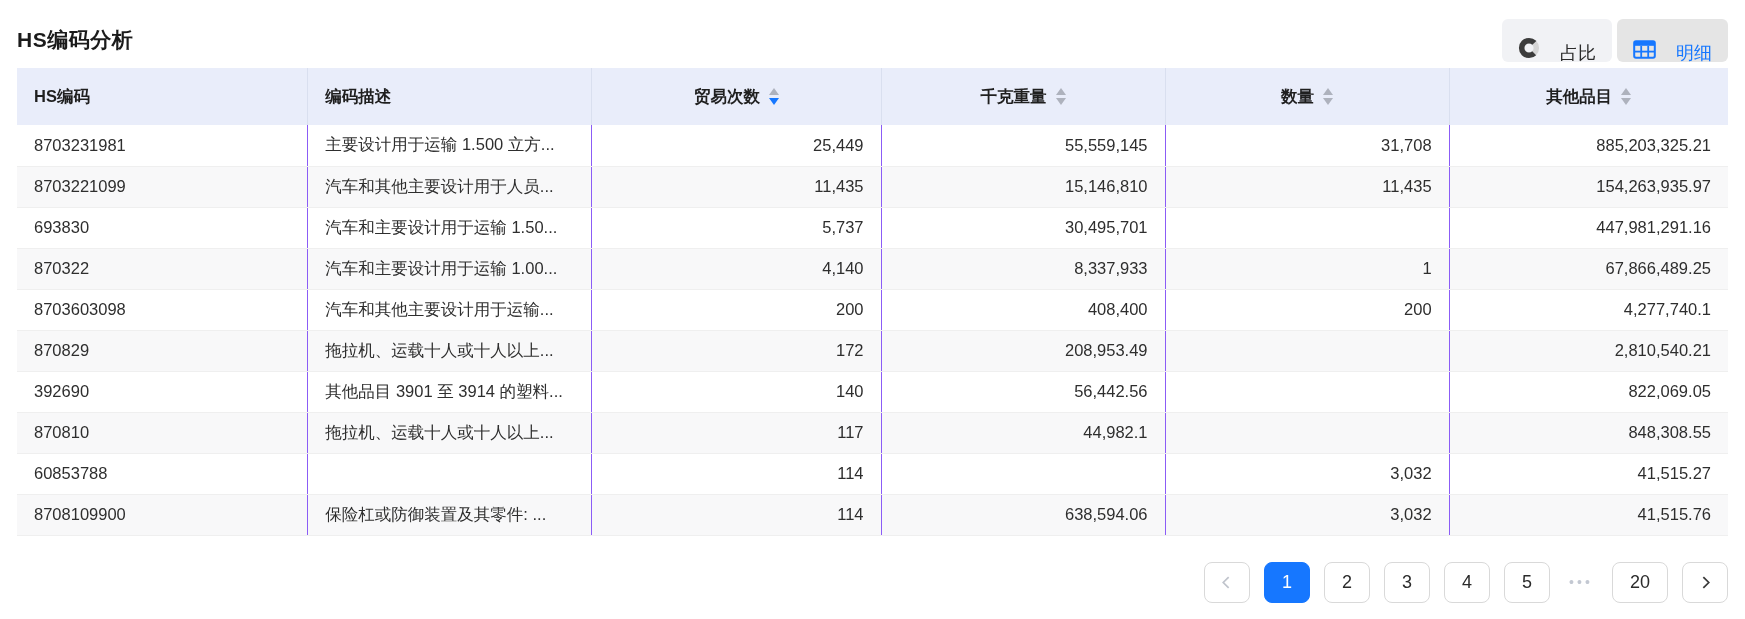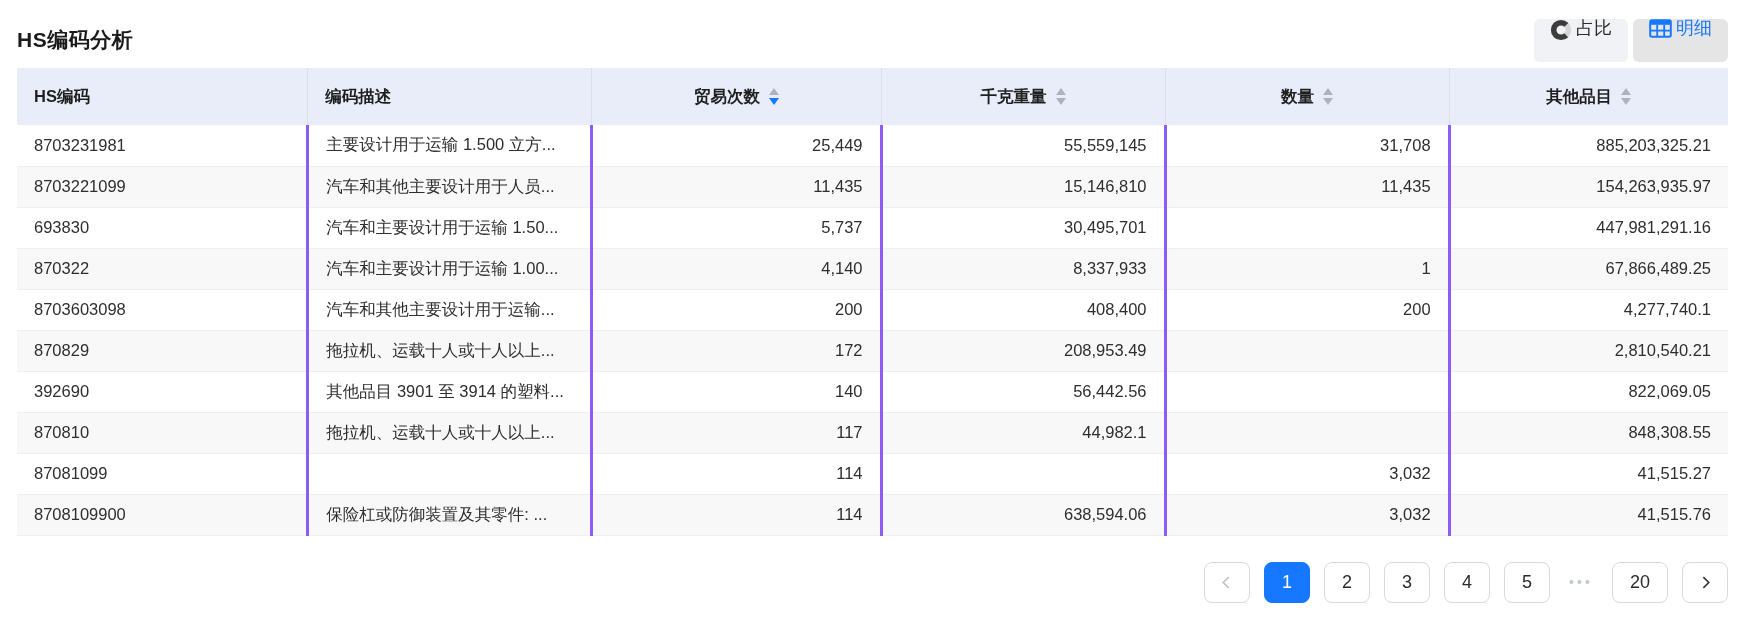--- a/index.html
+++ b/index.html
@@ -21,22 +21,22 @@
   }
   .page-title {
     font-size: 21px;
     font-weight: 600;
     color: #1b1b1b;
     letter-spacing: .5px;
   }
   .view-toggle { display: flex; gap: 5px; }
   .toggle-btn {
     display: inline-flex;
-    align-items: flex-start;
-    gap: 4px;
+    align-items: flex-end;
+    gap: 20px;
     height: 43px;
     padding: 0 16px;
     border: none;
     border-radius: 6px;
     font-size: 18px;
     font-family: inherit;
     cursor: pointer;
     line-height: 1;
   }
   .toggle-btn.ratio { background: #f1f2f5; color: #2b2b2b; }
@@ -80,21 +80,21 @@
   .caret.up { border-bottom: 7px solid #aeb2bd; }
   .caret.down { border-top: 7px solid #aeb2bd; }
   .caret.down.active { border-top-color: #1677ff; }
 
   .hs-table tbody td {
     height: 41px;
     padding: 0 17px;
     font-size: 16.5px;
     color: #2e2e2e;
     border-bottom: 1px solid #efefef;
-    border-right: 3px solid #8b5cf6;
+    border-right: 1px solid #8b5cf6;
     white-space: nowrap;
     overflow: hidden;
   }
   .hs-table tbody td:last-child { border-right: none; }
   .hs-table tbody tr:nth-child(even) { background: #f8f8f9; }
   .hs-table td.left { text-align: left; }
   .hs-table td.right { text-align: right; }
 
   
   .pagination {
@@ -275,21 +275,21 @@
         </tr>
         <tr>
           <td class="left">870810</td>
           <td class="left">拖拉机、运载十人或十人以上...</td>
           <td class="right">117</td>
           <td class="right">44,982.1</td>
           <td class="right"></td>
           <td class="right">848,308.55</td>
         </tr>
         <tr>
-          <td class="left">87081099</td>
+          <td class="left">60853788</td>
           <td class="left"></td>
           <td class="right">114</td>
           <td class="right"></td>
           <td class="right">3,032</td>
           <td class="right">41,515.27</td>
         </tr>
         <tr>
           <td class="left">8708109900</td>
           <td class="left">保险杠或防御装置及其零件: ...</td>
           <td class="right">114</td>

